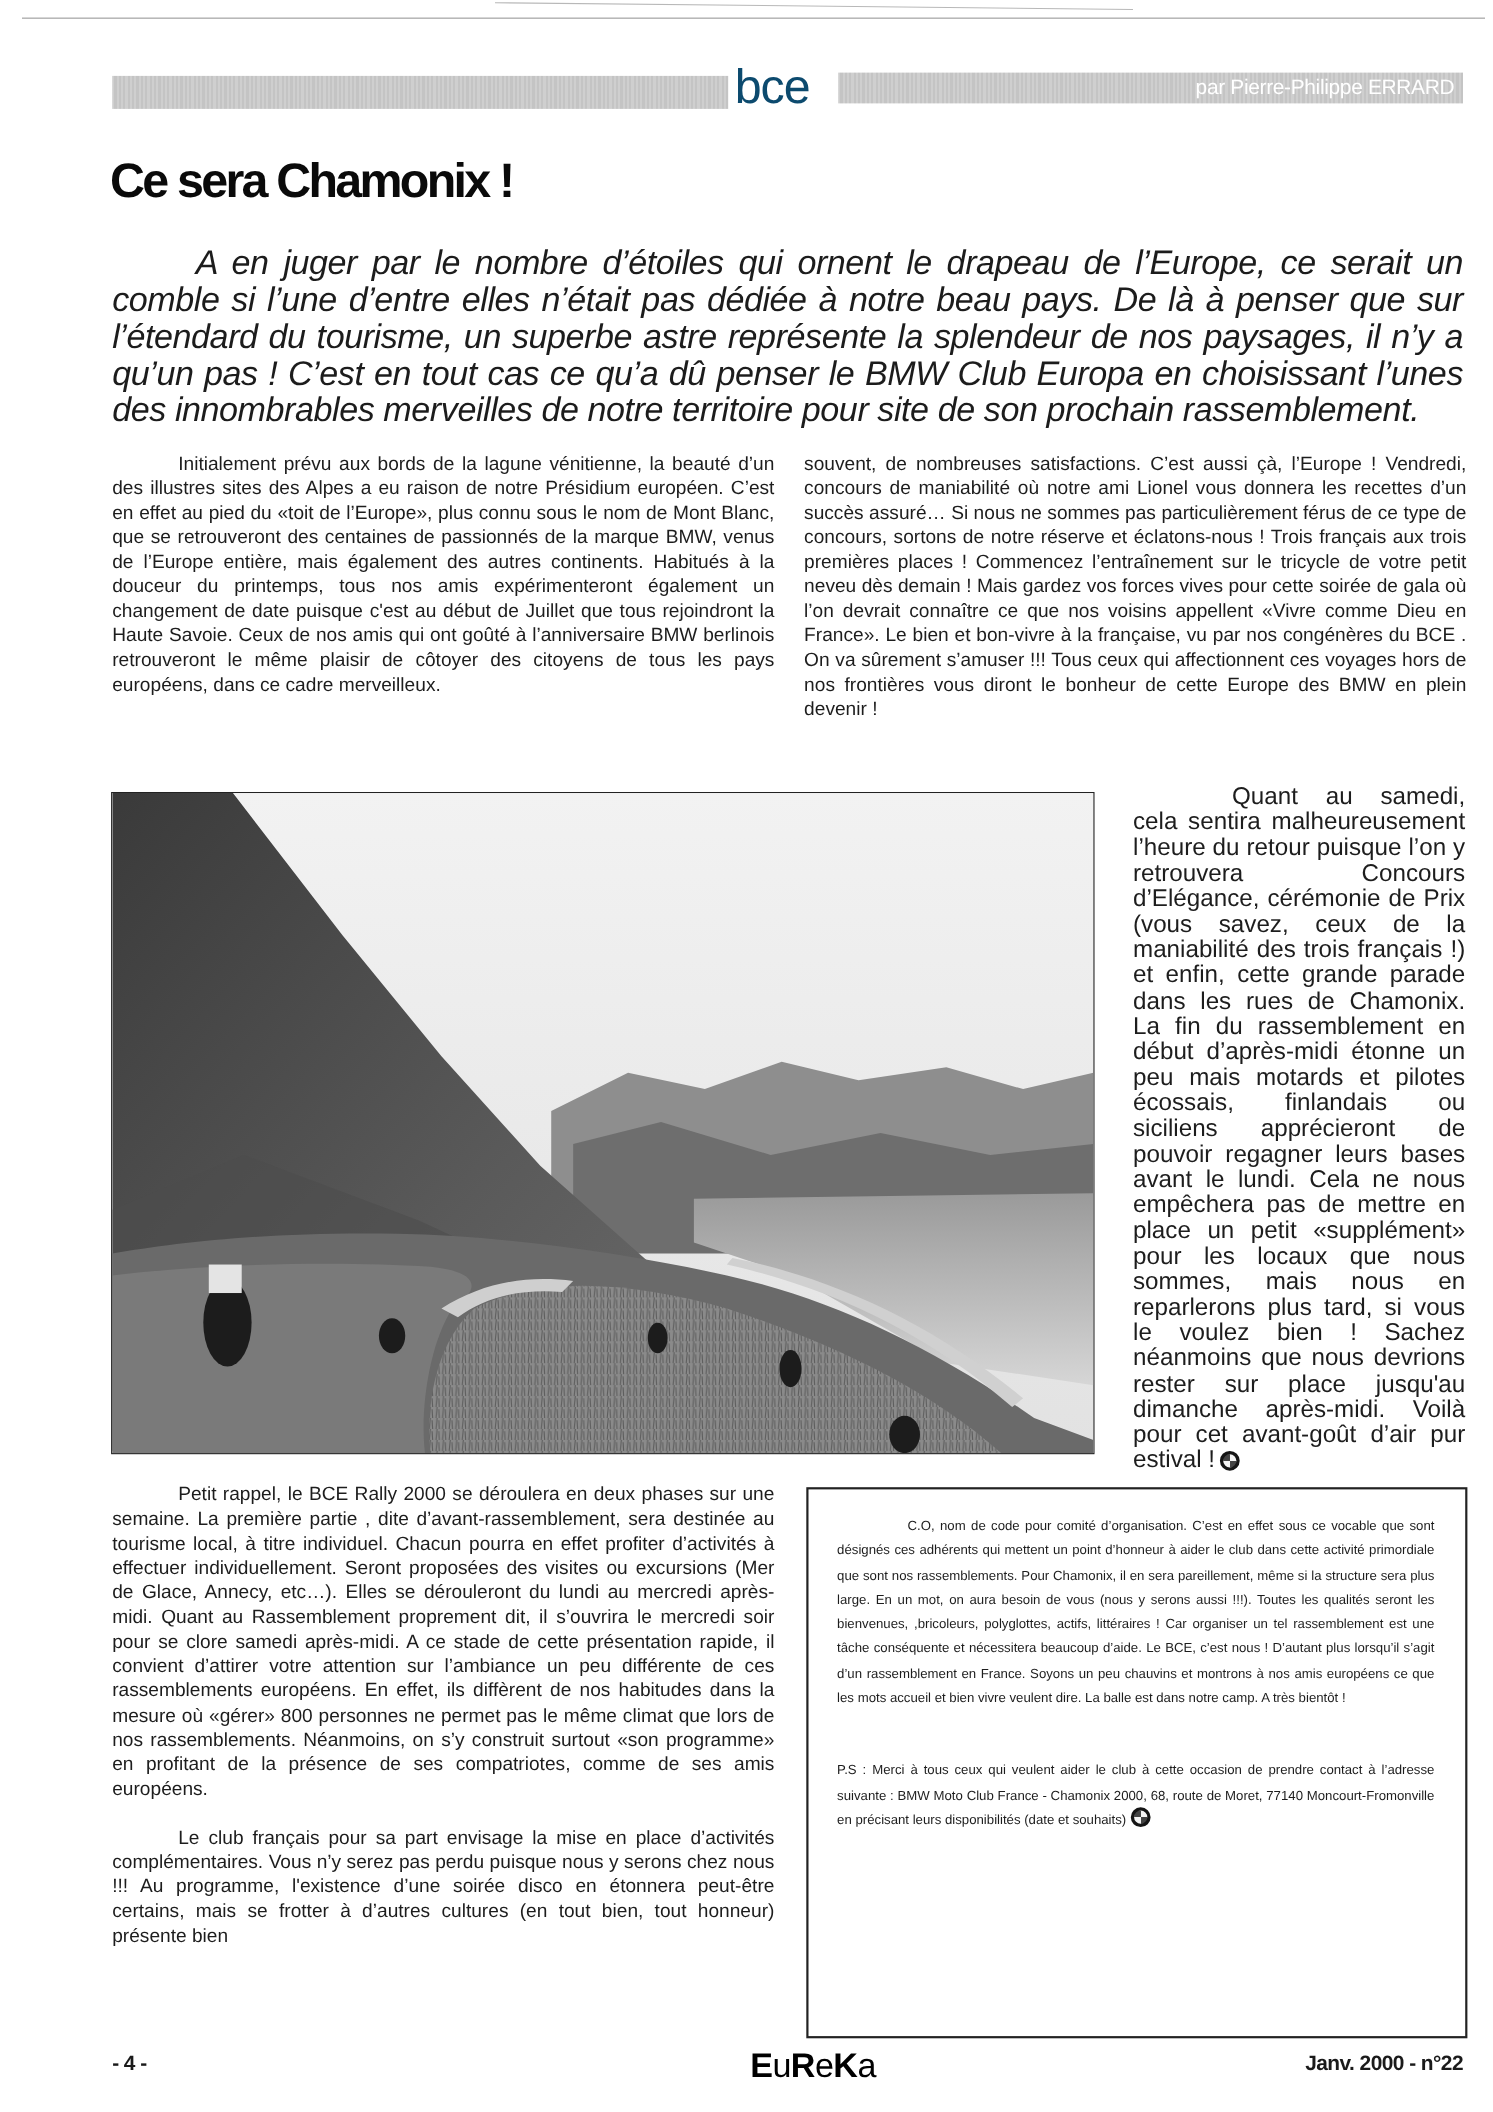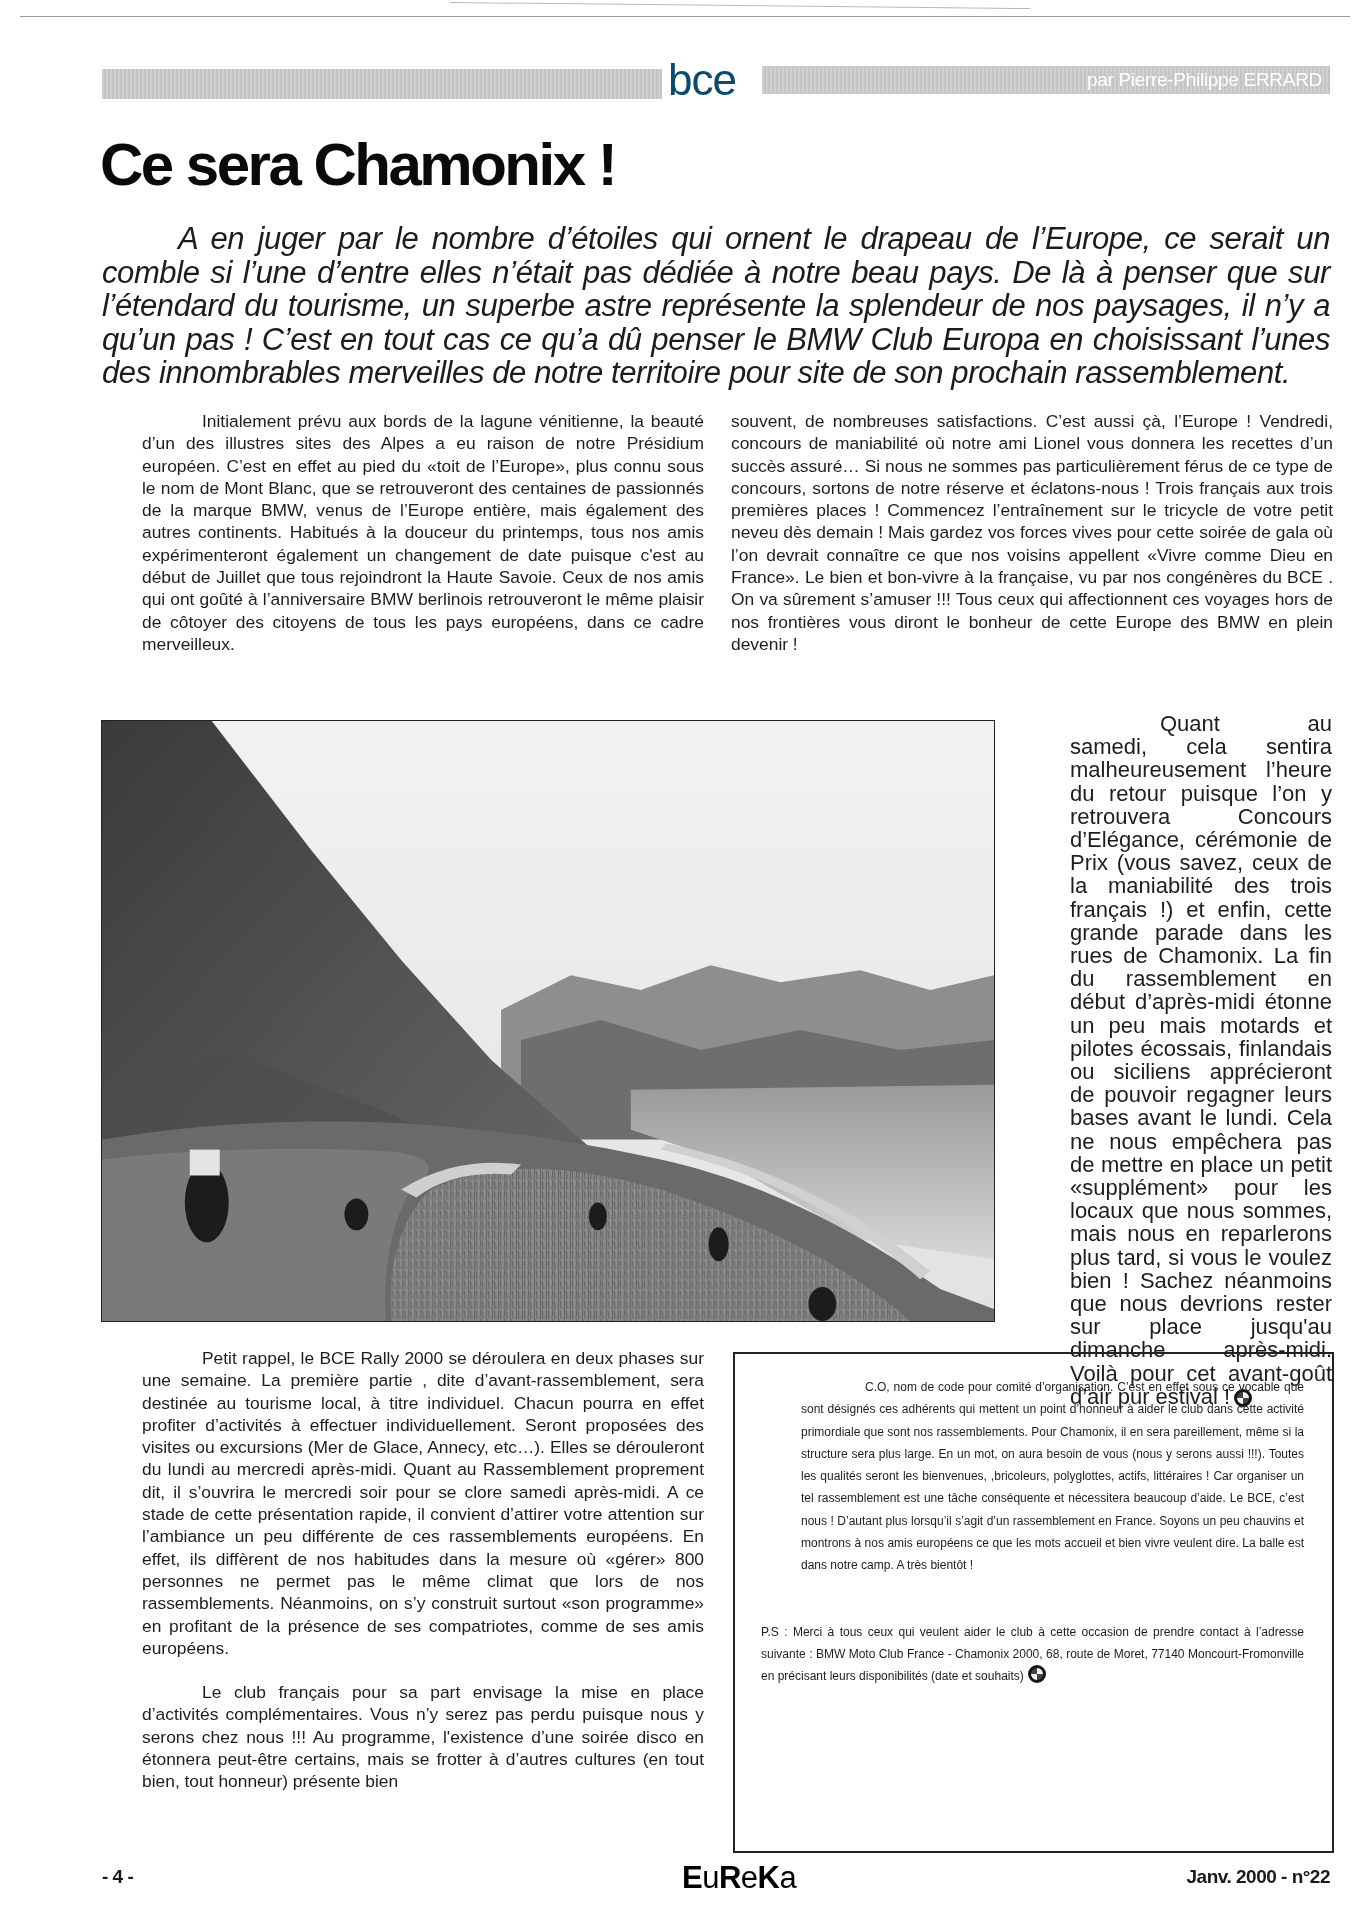--- a/index.html
+++ b/index.html
@@ -14,28 +14,28 @@
   .section-bar { position: absolute; top: 66px; left: 102px; width: 1228px; height: 36px; }
   .bar-left { position: absolute; left: 0; top: 3px; width: 560px; height: 30px;
     background: repeating-linear-gradient(90deg, #cfcfcf 0 2px, #c4c4c4 2px 4px); }
   .bar-right { position: absolute; left: 660px; top: 0; width: 568px; height: 28px;
     background: repeating-linear-gradient(90deg, #cfcfcf 0 2px, #c4c4c4 2px 4px);
     display: flex; align-items: center; justify-content: flex-end; }
   .section-tag { position: absolute; left: 566px; top: -8px; font-size: 44px; line-height: 44px; color: #0c4a6e; letter-spacing: -1px; }
   .byline { color: #ffffff; font-size: 19px; padding-right: 8px; letter-spacing: -0.3px; }
 
   .headline { position: absolute; left: 100px; top: 130px; margin: 0;
-    font-size: 60px; font-weight: 700; letter-spacing: -2.5px; color: #0a0a0a; line-height: 70px; }
+    font-size: 44px; font-weight: 700; letter-spacing: -2.5px; color: #0a0a0a; line-height: 70px; }
 
   .lead { position: absolute; left: 102px; top: 222px; width: 1228px; margin: 0;
     font-style: italic; font-size: 31px; line-height: 33.5px; text-align: justify; color: #1c1c1c; letter-spacing: -0.4px; }
   .lead .indent { display: inline-block; width: 76px; }
 
   .body-text { font-size: 17.4px; line-height: 22.3px; text-align: justify; color: #1d1d1d; margin: 0; }
-  .indent-p { text-indent: 60px; margin-left: 40px; }
+  .indent-p { text-indent: 60px; }
 
   .col1-top { position: absolute; left: 102px; top: 410px; width: 602px; }
   .col2-top { position: absolute; left: 731px; top: 410px; width: 602px; }
   .col-right { position: absolute; left: 1030px; top: 712px; width: 302px; }
   .col-right .body-text { font-size: 22px; line-height: 23.2px; }
   .col-right .indent-p { text-indent: 90px; }
 
   .photo { position: absolute; left: 101px; top: 720px; width: 894px; height: 602px;
     border: 1.5px solid #222; box-sizing: border-box; overflow: hidden; background: #eaeaea; }
   .photo svg { display: block; width: 100%; height: 100%; }

